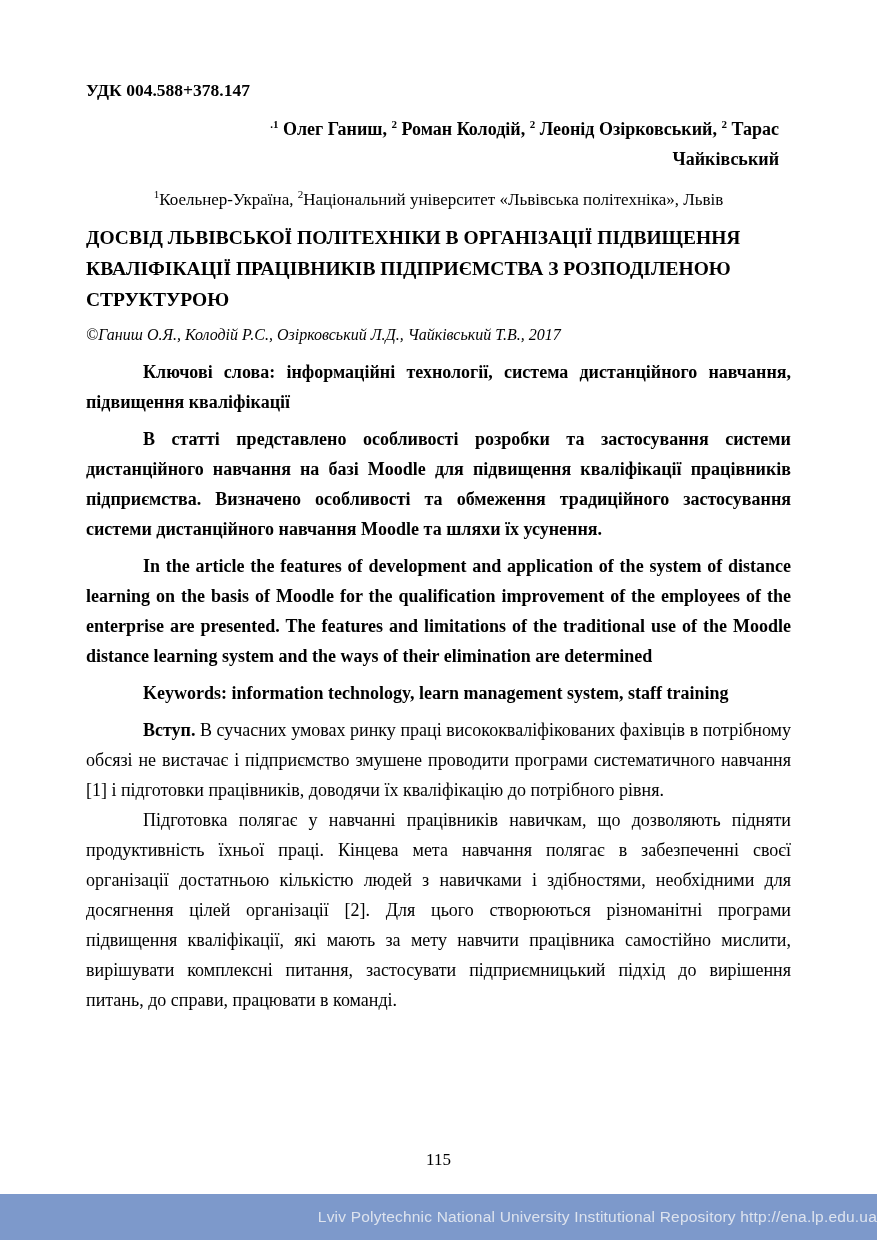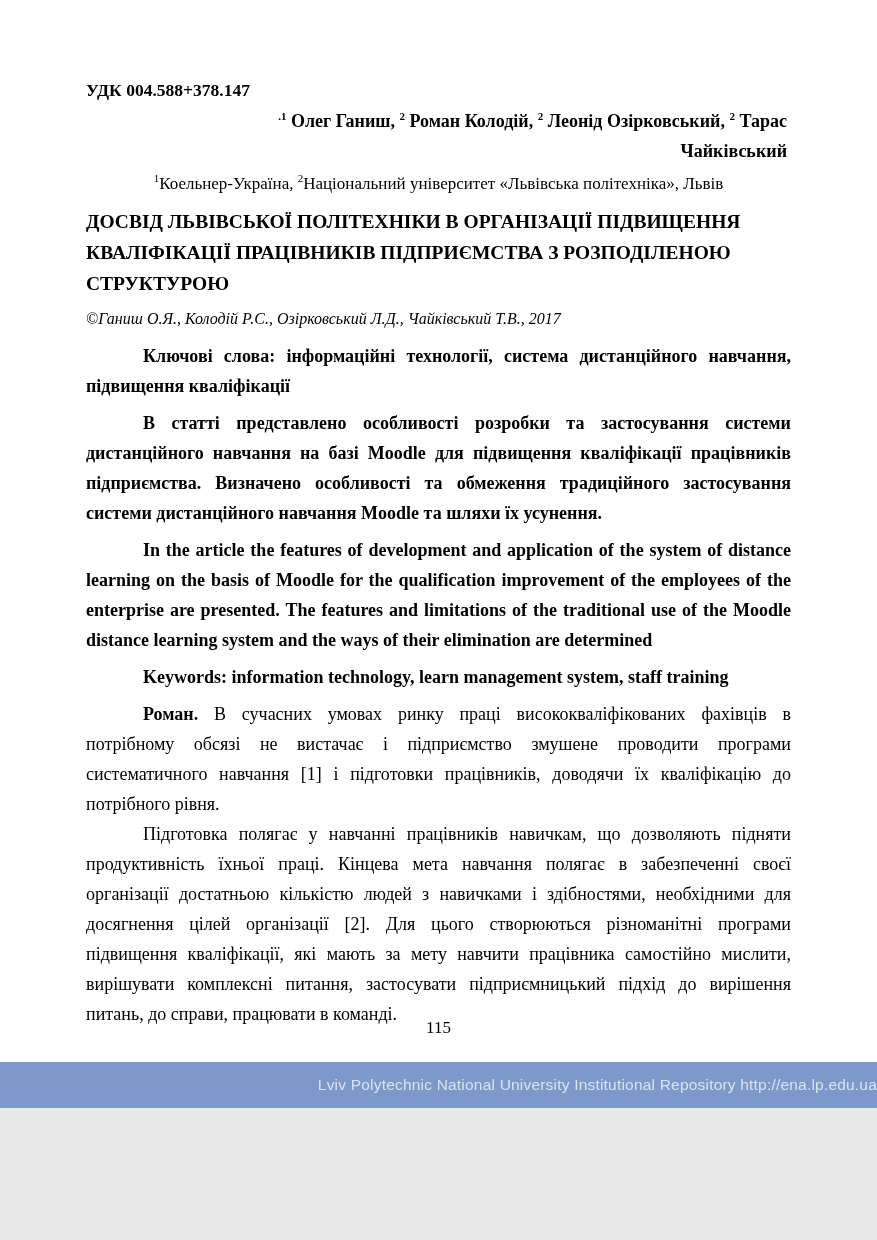--- a/index.html
+++ b/index.html
@@ -3,21 +3,21 @@
 <meta charset="utf-8">
 <style>
   html, body {
     margin: 0;
     padding: 0;
     background: #e8e8e8;
   }
   .page {
     position: relative;
     width: 877px;
-    height: 1108px;
+    height: 1240px;
     margin: 0 auto;
     background: var(--page_bg, #ffffff);
     overflow: hidden;
     font-family: "Liberation Serif", "DejaVu Serif", serif;
     color: var(--text, #000000);
   }
   .content {
     position: absolute;
     left: 86px;
     right: 86px;
@@ -27,21 +27,21 @@
     font-size: 17.5px;
     font-weight: bold;
     line-height: 24px;
     margin: 0 0 4px 0;
   }
   .authors {
     font-size: 18px;
     font-weight: bold;
     text-align: right;
     line-height: 30px;
-    margin: 4px;
+    margin: 12px;
   }
   .authors sup, .affiliation sup {
     font-size: 11px;
     line-height: 0;
   }
   .affiliation {
     font-size: 17px;
     text-align: center;
     line-height: 28px;
     margin: 0;
@@ -122,21 +122,21 @@
     <p class="copyright">©Ганиш О.Я., Колодій Р.С., Озірковський Л.Д., Чайківський Т.В., 2017</p>
 
     <p class="abstract">Ключові слова: інформаційні технології, система дистанційного навчання, підвищення кваліфікації</p>
 
     <p class="abstract">В статті представлено особливості розробки та застосування системи дистанційного навчання на базі Moodle для підвищення кваліфікації працівників підприємства. Визначено особливості та обмеження традиційного застосування системи дистанційного навчання Moodle та шляхи їх усунення.</p>
 
     <p class="abstract">In the article the features of development and application of the system of distance learning on the basis of Moodle for the qualification improvement of the employees of the enterprise are presented. The features and limitations of the traditional use of the Moodle distance learning system and the ways of their elimination are determined</p>
 
     <p class="abstract">Keywords: information technology, learn management system, staff training</p>
 
-    <p class="body-par"><span class="lead-label">Роман.</span><span> В сучасних умовах ринку праці висококваліфікованих фахівців в потрібному обсязі не вистачає і підприємство змушене проводити програми систематичного навчання [1] і підготовки працівників, доводячи їх кваліфікацію до потрібного рівня.</span></p>
+    <p class="body-par"><span class="lead-label">Вступ.</span><span> В сучасних умовах ринку праці висококваліфікованих фахівців в потрібному обсязі не вистачає і підприємство змушене проводити програми систематичного навчання [1] і підготовки працівників, доводячи їх кваліфікацію до потрібного рівня.</span></p>
 
     <p class="body-par">Підготовка полягає у навчанні працівників навичкам, що дозволяють підняти продуктивність їхньої праці. Кінцева мета навчання полягає в забезпеченні своєї організації достатньою кількістю людей з навичками і здібностями, необхідними для досягнення цілей організації [2]. Для цього створюються різноманітні програми підвищення кваліфікації, які мають за мету навчити працівника самостійно мислити, вирішувати комплексні питання, застосувати підприємницький підхід до вирішення питань, до справи, працювати в команді.</p>
 
   </div>
 
   <div class="page-number">115</div>
 
   <div class="footer-band">
     <span class="footer-text">Lviv Polytechnic National University Institutional Repository http://ena.lp.edu.ua</span>
   </div>

